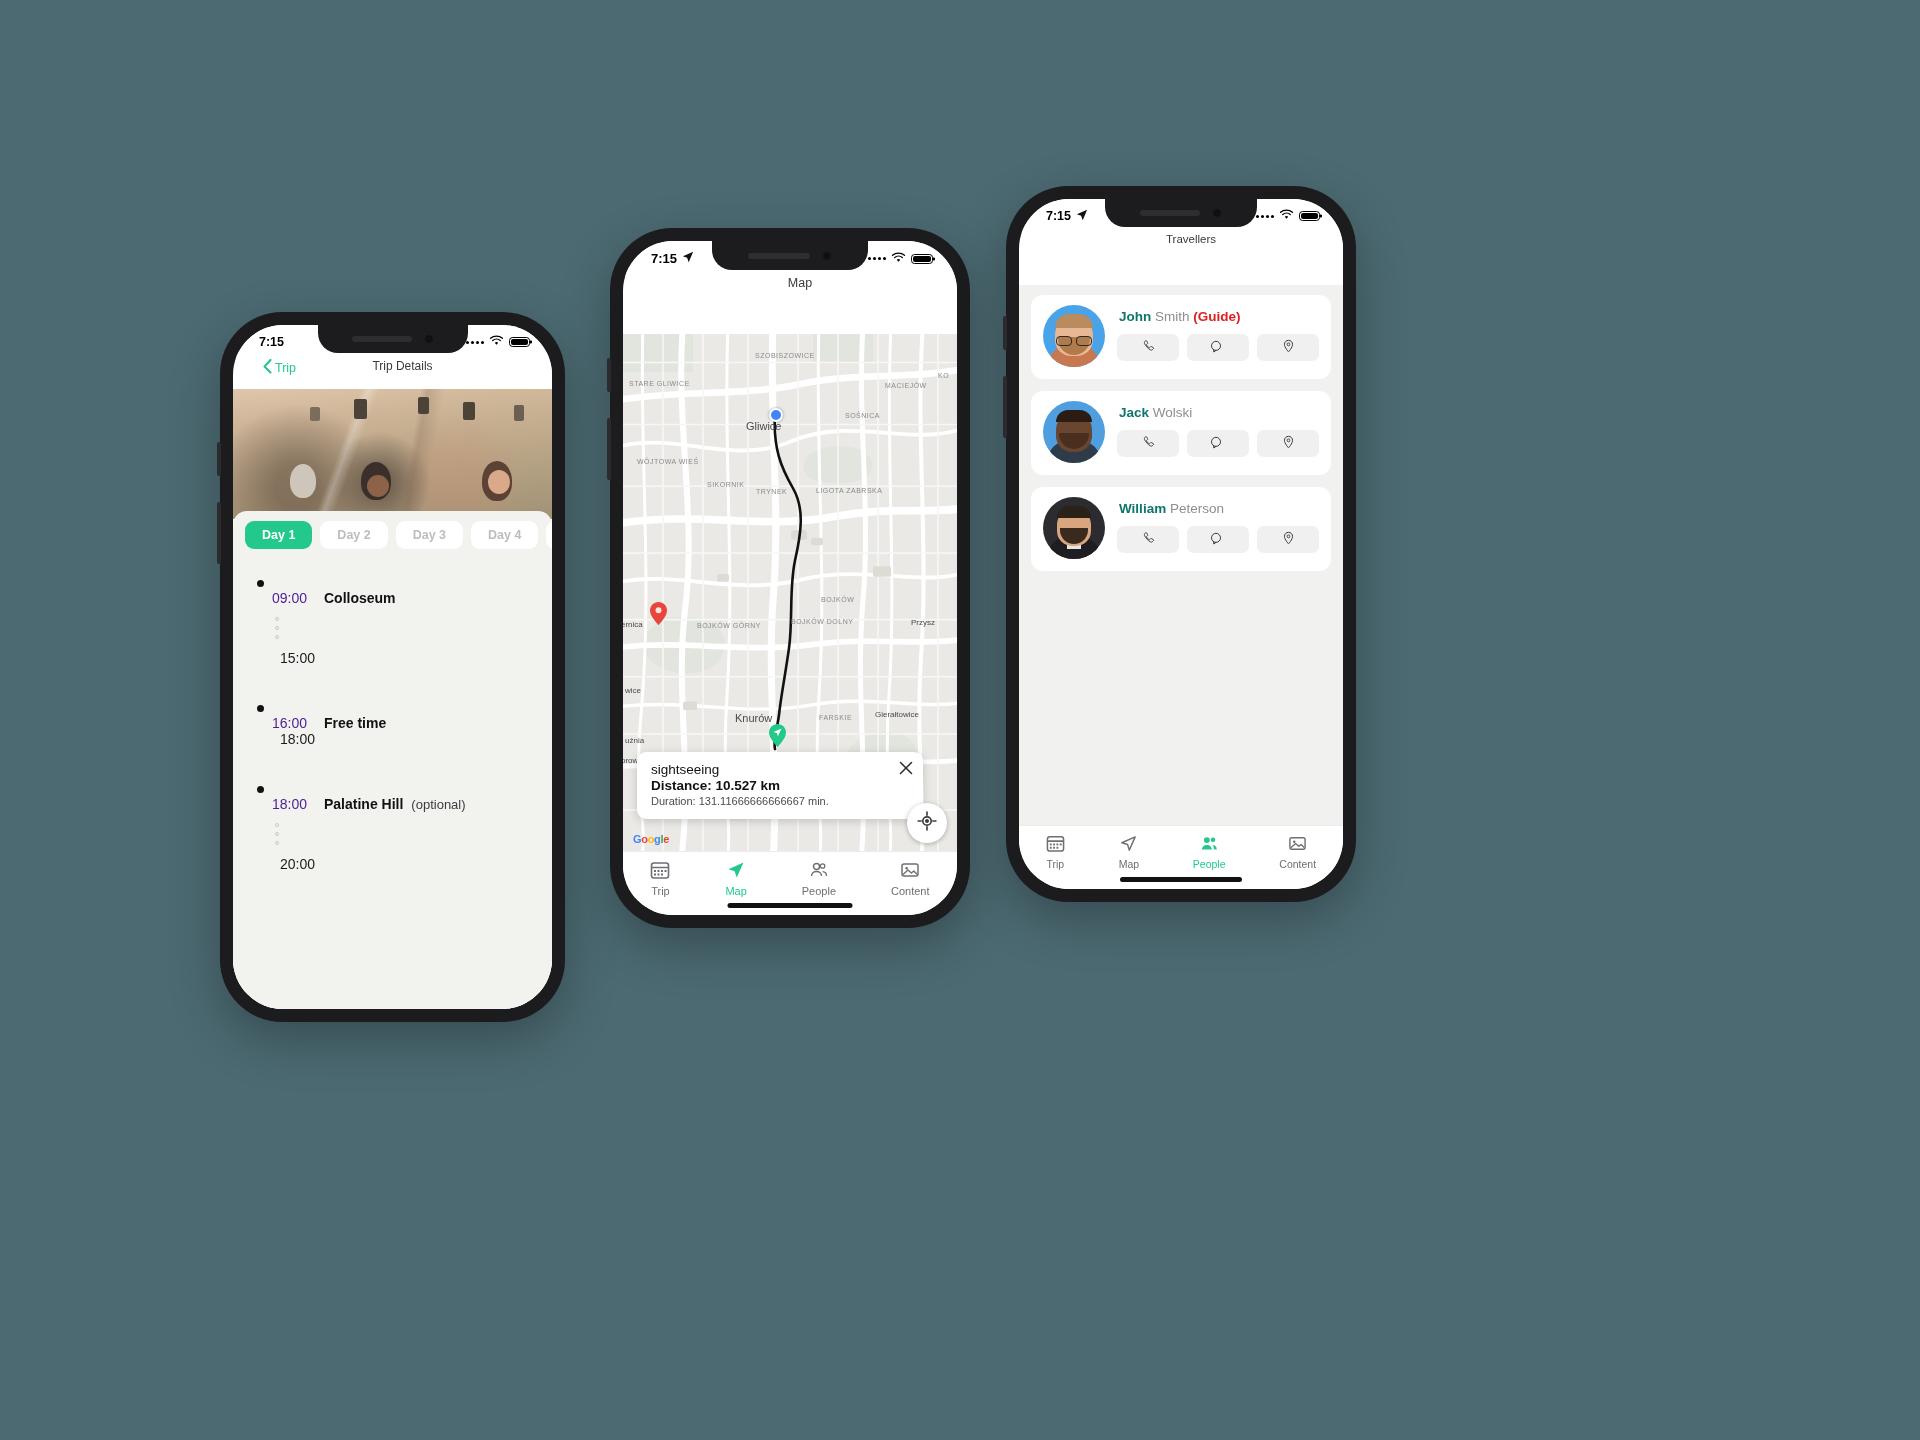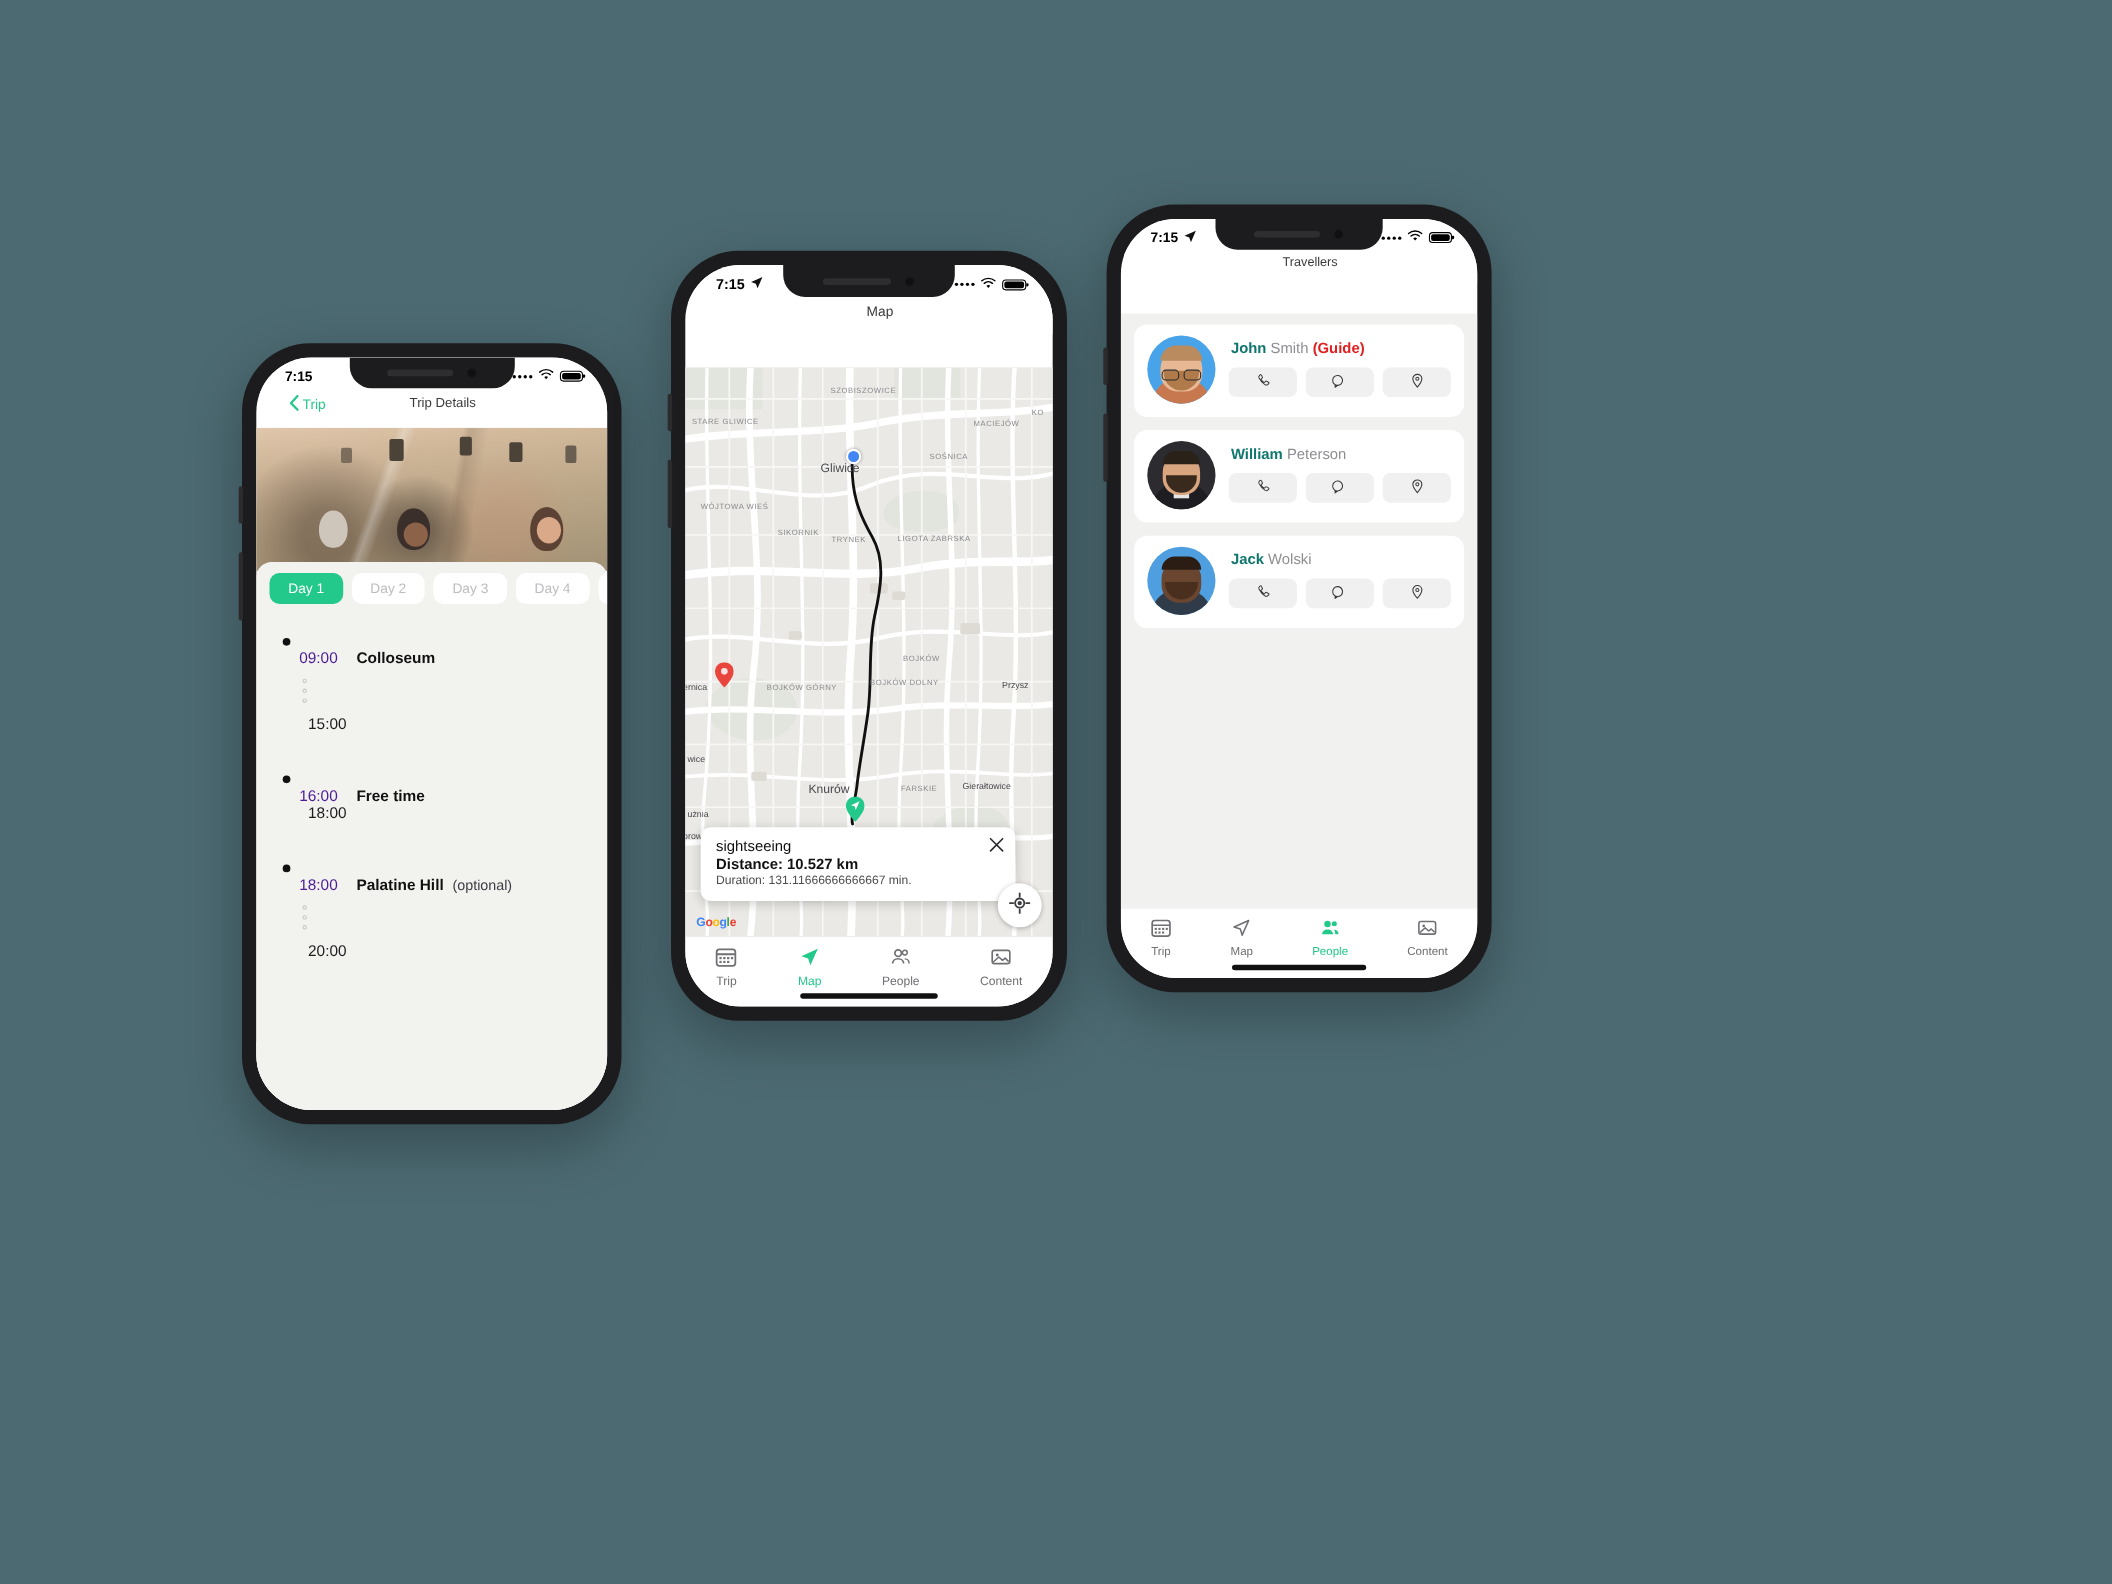--- a/index.html
+++ b/index.html
@@ -192,21 +192,21 @@
     padding: 10px 0 10px 12px;
     overflow: hidden;
   }
   .daychip {
     flex: 0 0 auto;
     padding: 7px 17px;
     border-radius: 9px;
     background: #fff;
     color: #bdbdc1;
     font-size: 12.5px;
-    font-weight: 400;
+    font-weight: 700;
   }
   .daychip.active { background: #22c98a; color: #fff; }
   .timeline { padding: 2px 0 0 0; }
   .tl-row {
     display: flex;
     align-items: baseline;
     gap: 8px;
     padding: 0 0 0 24px;
   }
   .tl-bullet { width: 7px; height: 7px; border-radius: 50%; background: #111; flex: 0 0 auto; align-self: center; }
@@ -817,20 +817,60 @@
                     <path d="M9 1.6c-2.7 0-4.9 2.1-4.9 4.8 0 3.6 4.9 9 4.9 9s4.9-5.4 4.9-9c0-2.7-2.2-4.8-4.9-4.8z" stroke="#3a3a3c" stroke-width="1.2" fill="none"></path>
                     <circle cx="9" cy="6.4" r="1.7" stroke="#3a3a3c" stroke-width="1.1" fill="none"></circle>
                   </svg>
               </span>
             </button>
           </div>
         </div>
       </div>
 
       <div class="travcard">
+        <div class="avatar" style="background:#4f9fe0">
+          <div style="position:absolute;left:50%;top:62%;transform:translateX(-50%);width:56px;height:44px;border-radius:26px 26px 14px 14px;background:#2f3b48"></div>
+          <div style="position:absolute;left:50%;top:18%;transform:translateX(-50%);width:36px;height:40px;border-radius:18px 18px 16px 16px;background:#6a4630"></div>
+          <div style="position:absolute;left:50%;top:14%;transform:translateX(-50%);width:36px;height:12px;border-radius:18px 18px 0 0;background:#2c1d14"></div>
+          <div style="position:absolute;left:50%;top:52%;transform:translateX(-50%);width:30px;height:16px;border-radius:0 0 15px 15px;background:#4a2f1f"></div>
+        </div>
+        <div class="trav-right">
+          <div class="trav-name">
+            <b>Jack</b>
+            <span>Wolski</span>
+            <span class="guide"></span>
+          </div>
+          <div class="act-row">
+            <button class="act-btn">
+              <span>
+                <svg width="15" height="15" viewBox="0 0 18 18">
+                    <path d="M5.3 2.2c.5-.5 1.2-.4 1.5.2l1.1 2c.3.5.2 1-.2 1.3l-.9.7c-.2.2-.3.5-.2.8.5 1.3 1.9 2.7 3.2 3.2.3.1.6 0 .8-.2l.7-.9c.3-.4.8-.5 1.3-.2l2 1.1c.6.3.7 1 .2 1.5l-.8.8c-.8.8-2 1-3 .5C8.5 11.5 6.2 9.2 4.3 5.6c-.5-1-.3-2.2.5-3l.5-.4z" stroke="#3a3a3c" stroke-width="1.1" fill="none"></path>
+                  </svg>
+              </span>
+            </button>
+            <button class="act-btn">
+              <span>
+                <svg width="15" height="15" viewBox="0 0 18 18">
+                    <path d="M6 13.6A5.4 5.4 0 1 1 11.4 8 5.4 5.4 0 0 1 6 13.6l-2.7 2v-2.6" stroke="#3a3a3c" stroke-width="1.2" fill="none" stroke-linejoin="round"></path>
+                  </svg>
+              </span>
+            </button>
+            <button class="act-btn">
+              <span>
+                <svg width="15" height="15" viewBox="0 0 18 18">
+                    <path d="M9 1.6c-2.7 0-4.9 2.1-4.9 4.8 0 3.6 4.9 9 4.9 9s4.9-5.4 4.9-9c0-2.7-2.2-4.8-4.9-4.8z" stroke="#3a3a3c" stroke-width="1.2" fill="none"></path>
+                    <circle cx="9" cy="6.4" r="1.7" stroke="#3a3a3c" stroke-width="1.1" fill="none"></circle>
+                  </svg>
+              </span>
+            </button>
+          </div>
+        </div>
+      </div>
+
+      <div class="travcard">
         <div class="avatar" style="background:#2b2b30">
           <div style="position:absolute;left:50%;top:62%;transform:translateX(-50%);width:56px;height:44px;border-radius:26px 26px 14px 14px;background:#1d1d22"></div>
           <div style="position:absolute;left:50%;top:48%;transform:translateX(-50%);width:14px;height:22px;background:#e6e6e6"></div>
           <div style="position:absolute;left:50%;top:18%;transform:translateX(-50%);width:34px;height:38px;border-radius:17px 17px 15px 15px;background:#d8a57e"></div>
           <div style="position:absolute;left:50%;top:14%;transform:translateX(-50%);width:34px;height:12px;border-radius:17px 17px 0 0;background:#2a2118"></div>
           <div style="position:absolute;left:50%;top:50%;transform:translateX(-50%);width:28px;height:16px;border-radius:0 0 14px 14px;background:#3a2a1d"></div>
         </div>
         <div class="trav-right">
           <div class="trav-name">
             <b>William</b>
@@ -857,60 +897,20 @@
                 <svg width="15" height="15" viewBox="0 0 18 18">
                     <path d="M9 1.6c-2.7 0-4.9 2.1-4.9 4.8 0 3.6 4.9 9 4.9 9s4.9-5.4 4.9-9c0-2.7-2.2-4.8-4.9-4.8z" stroke="#3a3a3c" stroke-width="1.2" fill="none"></path>
                     <circle cx="9" cy="6.4" r="1.7" stroke="#3a3a3c" stroke-width="1.1" fill="none"></circle>
                   </svg>
               </span>
             </button>
           </div>
         </div>
       </div>
 
-      <div class="travcard">
-        <div class="avatar" style="background:#4f9fe0">
-          <div style="position:absolute;left:50%;top:62%;transform:translateX(-50%);width:56px;height:44px;border-radius:26px 26px 14px 14px;background:#2f3b48"></div>
-          <div style="position:absolute;left:50%;top:18%;transform:translateX(-50%);width:36px;height:40px;border-radius:18px 18px 16px 16px;background:#6a4630"></div>
-          <div style="position:absolute;left:50%;top:14%;transform:translateX(-50%);width:36px;height:12px;border-radius:18px 18px 0 0;background:#2c1d14"></div>
-          <div style="position:absolute;left:50%;top:52%;transform:translateX(-50%);width:30px;height:16px;border-radius:0 0 15px 15px;background:#4a2f1f"></div>
-        </div>
-        <div class="trav-right">
-          <div class="trav-name">
-            <b>Jack</b>
-            <span>Wolski</span>
-            <span class="guide"></span>
-          </div>
-          <div class="act-row">
-            <button class="act-btn">
-              <span>
-                <svg width="15" height="15" viewBox="0 0 18 18">
-                    <path d="M5.3 2.2c.5-.5 1.2-.4 1.5.2l1.1 2c.3.5.2 1-.2 1.3l-.9.7c-.2.2-.3.5-.2.8.5 1.3 1.9 2.7 3.2 3.2.3.1.6 0 .8-.2l.7-.9c.3-.4.8-.5 1.3-.2l2 1.1c.6.3.7 1 .2 1.5l-.8.8c-.8.8-2 1-3 .5C8.5 11.5 6.2 9.2 4.3 5.6c-.5-1-.3-2.2.5-3l.5-.4z" stroke="#3a3a3c" stroke-width="1.1" fill="none"></path>
-                  </svg>
-              </span>
-            </button>
-            <button class="act-btn">
-              <span>
-                <svg width="15" height="15" viewBox="0 0 18 18">
-                    <path d="M6 13.6A5.4 5.4 0 1 1 11.4 8 5.4 5.4 0 0 1 6 13.6l-2.7 2v-2.6" stroke="#3a3a3c" stroke-width="1.2" fill="none" stroke-linejoin="round"></path>
-                  </svg>
-              </span>
-            </button>
-            <button class="act-btn">
-              <span>
-                <svg width="15" height="15" viewBox="0 0 18 18">
-                    <path d="M9 1.6c-2.7 0-4.9 2.1-4.9 4.8 0 3.6 4.9 9 4.9 9s4.9-5.4 4.9-9c0-2.7-2.2-4.8-4.9-4.8z" stroke="#3a3a3c" stroke-width="1.2" fill="none"></path>
-                    <circle cx="9" cy="6.4" r="1.7" stroke="#3a3a3c" stroke-width="1.1" fill="none"></circle>
-                  </svg>
-              </span>
-            </button>
-          </div>
-        </div>
-      </div>
-
     </div>
 
     <div class="tabbar">
       <div class="tab">
         <span>
           <svg width="19" height="19" viewBox="0 0 20 20">
               <rect x="1.5" y="3" width="17" height="15" rx="2.5" stroke="#6f6f74" stroke-width="1.6" fill="none"></rect>
               <path d="M1.5 7.5h17" stroke="#6f6f74" stroke-width="1.6"></path>
               <g fill="#6f6f74">
                 <rect x="4" y="10" width="2" height="2"></rect>

